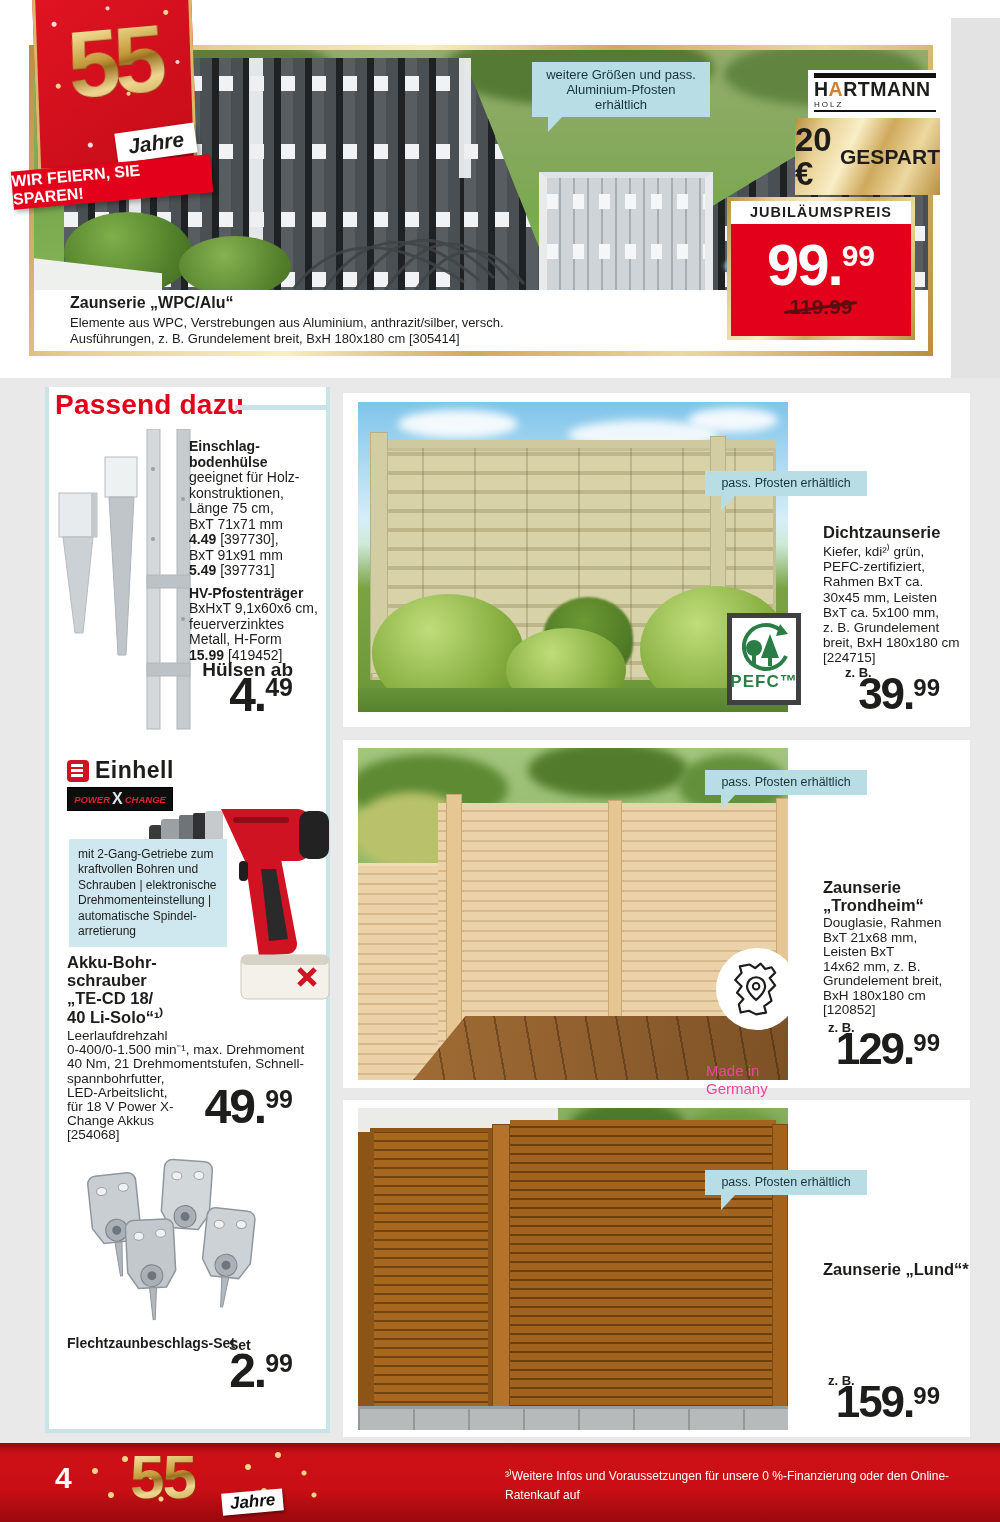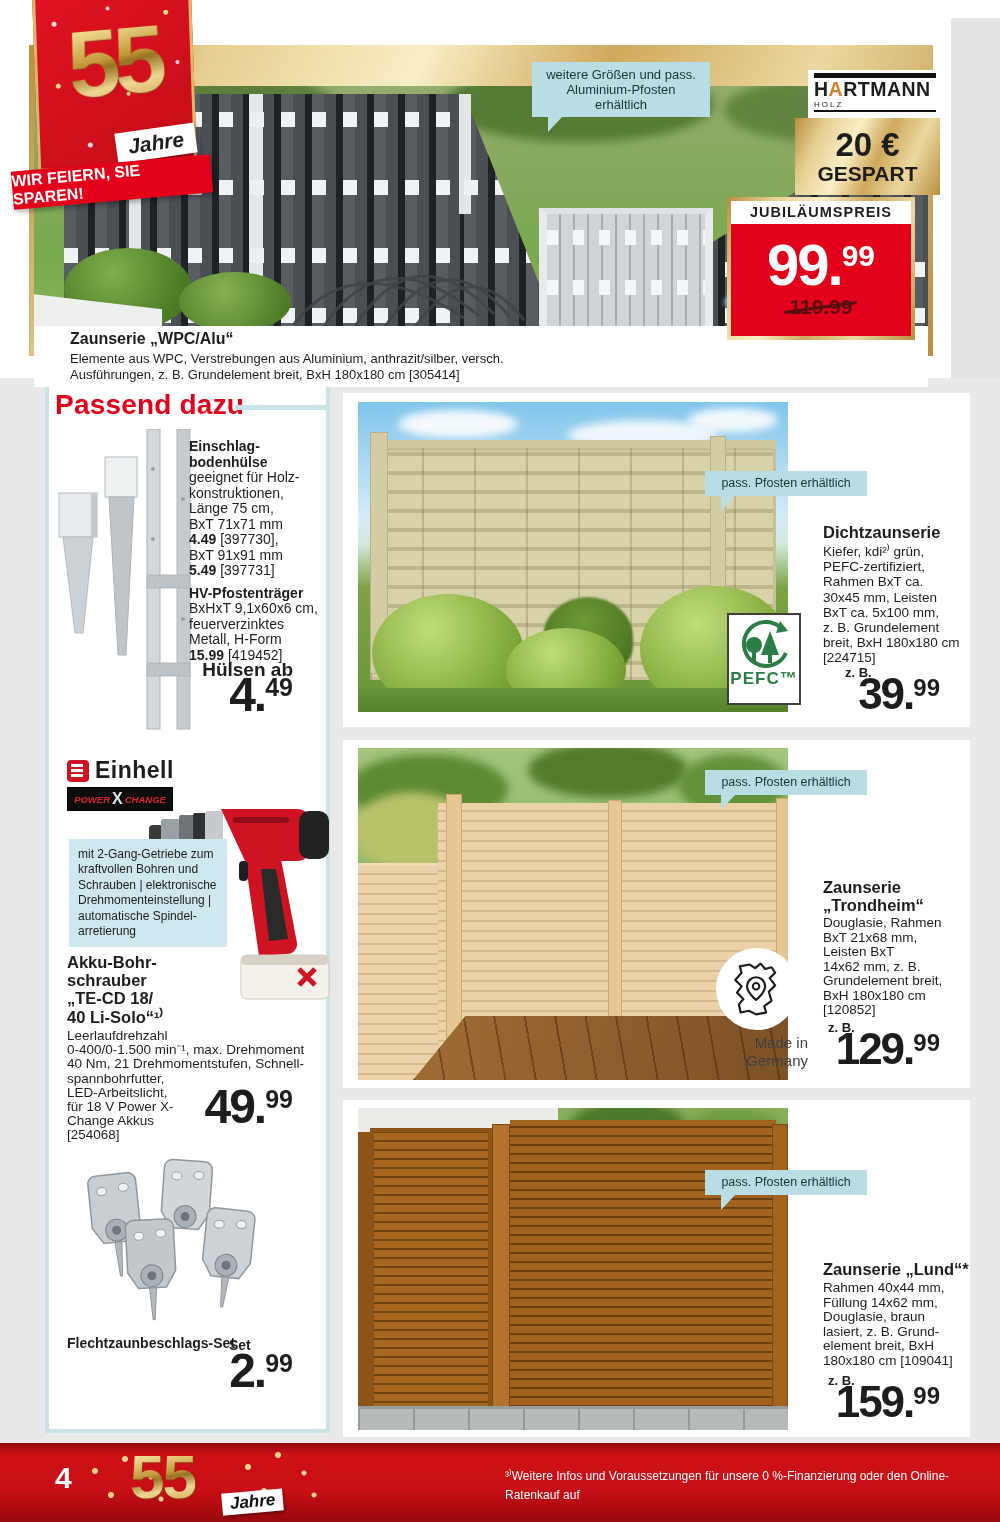--- a/index.html
+++ b/index.html
@@ -6,21 +6,21 @@
   body{font-family:"Liberation Sans",sans-serif;color:#1d1d1b;background:#fff;}
   .page{position:relative;width:1000px;height:1522px;overflow:hidden;background:#fff;}
   .abs{position:absolute;}
   b{font-weight:800;}
   
   .gold{background:linear-gradient(115deg,#b98f3e 0%,#e7cf92 18%,#f9eec6 38%,#cfa95c 56%,#ecd8a0 76%,#b98f3e 100%);}
   .gold-text{background:linear-gradient(170deg,#fdf3c9 5%,#ecd387 25%,#c39a3a 46%,#9a7220 52%,#eed692 68%,#c59d3c 92%);
     -webkit-background-clip:text;background-clip:text;color:transparent;filter:drop-shadow(1px 1px 0 rgba(110,80,15,.5));}
   
   .hero-frame{left:29px;top:45px;width:894px;height:301px;padding:5px;}
-  .hero-inner{position:relative;width:100%;height:100%;background:#fff;margin-top:36px;}
+  .hero-inner{position:relative;width:100%;height:100%;background:#fff;}
   .hero-photo{position:absolute;left:0;top:0;width:894px;height:240px;overflow:hidden;
     background:linear-gradient(#93ad6c,#84a85b 45%,#79a94e 68%,#86b457);}
   .blob{position:absolute;border-radius:50%;filter:blur(5px);}
   .wpc{background-image:
       repeating-linear-gradient(90deg,rgba(0,0,0,0) 0 24px,#1e2224 24px 31px),
       repeating-linear-gradient(90deg,#585d61 0 12px,#4a4f53 12px 24px,#3c4145 24px 31px);}
   .rowband{position:absolute;left:0;right:0;height:15px;
     background:repeating-linear-gradient(90deg,#f0f2f3 0 14px,rgba(0,0,0,0) 14px 31px);}
   .post{position:absolute;background:#eceeef;opacity:.95;}
   .lite-fence{background:repeating-linear-gradient(90deg,#cfd4d8 0 12px,#a7adb2 12px 14px);
@@ -51,21 +51,21 @@
     padding:5px 8px;text-align:center;}
   .bubble::after{content:"";position:absolute;left:16px;bottom:-15px;width:0;height:0;
     border-style:solid;border-width:16px 15px 0 0;border-color:#b9dde4 transparent transparent transparent;}
   
   .hartmann{left:808px;top:70px;width:134px;height:52px;background:#fff;padding:3px 6px;box-sizing:border-box;}
   .hartmann .bar{height:5px;background:#111;}
   .hartmann .word{font-weight:800;font-size:19.5px;letter-spacing:.5px;line-height:22px;}
   .hartmann .word .a{color:#d4802c;}
   .hartmann .sub{font-size:8px;letter-spacing:2px;line-height:9px;}
   .hartmann .bar2{height:2px;background:#111;margin-top:1px;}
-  .saved{left:795px;top:118px;width:145px;height:77px;display:flex;flex-direction:column;align-items:center;justify-content:center;}
+  .saved{left:795px;top:118px;width:145px;height:77px;display:flex;flex-direction:row;align-items:center;justify-content:center;}
   .saved .amt{font-weight:800;font-size:33px;line-height:34px;}
   .saved .lbl{font-weight:800;font-size:21px;line-height:23px;}
   
   .jubi{left:727px;top:197px;width:188px;height:143px;padding:4px;box-sizing:border-box;}
   .jubi-in{width:100%;height:100%;background:#fff;display:flex;flex-direction:column;}
   .jubi-head{font-weight:800;font-size:14.5px;letter-spacing:1px;text-align:center;padding:3px 0 4px;}
   .jubi-red{flex:1;background:#e2001a;display:flex;flex-direction:column;align-items:center;justify-content:center;color:#fff;}
   .price{display:flex;align-items:flex-start;justify-content:flex-end;font-weight:800;color:#1d1d1b;}
   .price .main{line-height:.82;letter-spacing:-2px;}
   .price .cents{line-height:1;margin-top:0;}
@@ -93,22 +93,22 @@
   .photo{position:absolute;overflow:hidden;}
   .p1photo{background:linear-gradient(#7fc4ea,#d6edf8 38%,#cfe9d8 46%,#7ba344 60%,#6a9638);}
   .woodfence{background:repeating-linear-gradient(0deg,#d8d2a9 0 15px,#bdb68b 15px 19px);
     box-shadow:inset 0 0 0 3px #c6bf96;}
   .woodfence .joints{position:absolute;inset:0;background:repeating-linear-gradient(90deg,rgba(90,80,40,.22) 0 2px,rgba(0,0,0,0) 2px 52px);}
   .bush{position:absolute;border-radius:50%;background:radial-gradient(circle at 38% 30%,#c0dd7b,#85ad3f 60%,#5f8a26);}
   .p2fence{background:repeating-linear-gradient(0deg,#ecd2a9 0 8px,#d6ba8e 8px 10px);}
   .p2post{position:absolute;background:#e6c693;border:1px solid #c8a873;}
   .p3fence{background:repeating-linear-gradient(0deg,#a8671f 0 7px,#71430f 7px 9px);}
   .pin-badge{position:absolute;width:82px;height:82px;border-radius:50%;background:#fff;display:flex;align-items:center;justify-content:center;}
-  .madein{position:absolute;color:#404040;font-size:15px;line-height:18px;text-align:right;}
-  .pefc-box{position:absolute;background:#fff;border:2px solid #404040;display:flex;flex-direction:column;align-items:center;padding-top:4px;box-sizing:border-box;}
+  .madein{position:absolute;color:#ec4899;font-size:15px;line-height:18px;text-align:left;margin-top:28px;}
+  .pefc-box{position:absolute;background:#fff;border:5px solid #404040;display:flex;flex-direction:column;align-items:center;padding-top:4px;box-sizing:border-box;}
   .pefc-word{color:#2a7d44;font-weight:800;font-size:17px;letter-spacing:1px;line-height:16px;}
   
   .einhell-row{position:absolute;display:flex;align-items:center;gap:6px;}
   .e-icon{width:22px;height:22px;background:#cf1322;border-radius:4px;display:flex;flex-direction:column;justify-content:center;gap:2px;padding-left:4px;box-sizing:border-box;}
   .e-icon i{display:block;width:12px;height:3px;background:#fff;}
   .e-word{font-weight:800;font-size:23px;letter-spacing:.5px;}
   .pxc{position:absolute;background:#0d0d0d;border:1px solid #000;display:flex;align-items:center;justify-content:center;gap:2px;}
   .pxc .r{color:#d8262d;font-weight:800;font-style:italic;font-size:9.5px;}
   .pxc .x{color:#dfe3e6;font-weight:800;font-size:16px;line-height:1;}
   .infobox{position:absolute;background:#cfe7ee;font-size:12px;line-height:15.4px;padding:8px 9px;box-sizing:border-box;}
@@ -461,28 +461,20 @@
       <div class="blob" style="left:320px;top:0px;width:110px;height:66px;background:#6f9c3f;"></div>
       <div class="abs p3fence" style="left:12px;top:20px;width:122px;height:282px;box-shadow:inset 0 0 0 4px #8c5517;"></div>
       <div class="abs" style="left:0px;top:24px;width:12px;height:278px;background:#8c5517;"></div>
       <div class="abs" style="left:134px;top:16px;width:18px;height:290px;background:#b5722a;border:1px solid #7c4a16;box-sizing:border-box;"></div>
       <div class="abs p3fence" style="left:152px;top:12px;width:266px;height:294px;filter:brightness(.96);"></div>
       <div class="abs" style="left:414px;top:16px;width:16px;height:290px;background:#a4631c;border:1px solid #7c4a16;box-sizing:border-box;"></div>
       <div class="abs" style="left:0;top:298px;width:430px;height:24px;background:#b6babb;border-top:3px solid #989c9d;background-image:repeating-linear-gradient(90deg,rgba(0,0,0,.18) 0 2px,rgba(0,0,0,0) 2px 55px);"></div>
     </div>
     <div class="bubble" style="left:362px;top:70px;width:146px;">pass. Pfosten erhältlich</div>
     <div class="abs ptitle" style="left:480px;top:160px;">Zaunserie „Lund“*</div>
-    <div class="abs pdesc" style="left:480px;top:181px;width:150px;line-height:14.5px;">
-      <span>Rahmen 40x44 mm,</span>
-        <span>Füllung 14x62 mm,</span>
-      <span>Douglasie, braun</span>
-        <span>lasiert, z. B. Grund-</span>
-      <span>element breit, BxH</span>
-        <span>180x180 cm [109041]</span>
-    </div>
     <div class="abs zb" style="left:485px;top:273px;">z. B.</div>
     <div class="abs price md" style="left:440px;top:284px;width:157px;">
       <span class="main">159.</span>
         <span class="cents">99</span>
     </div>
   </section>
 
   <div class="abs footer">
     <div class="pg">4</div>
     <div class="fdots" style="left:85px;top:8px;"></div>

